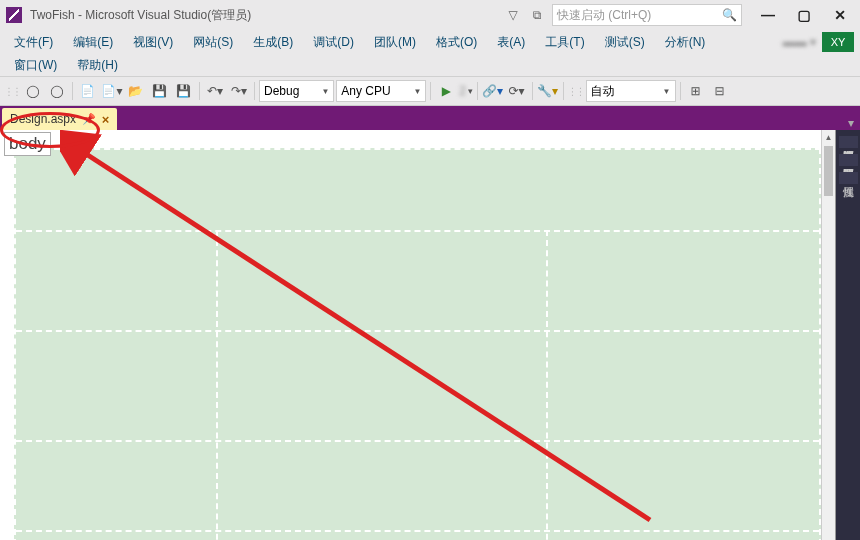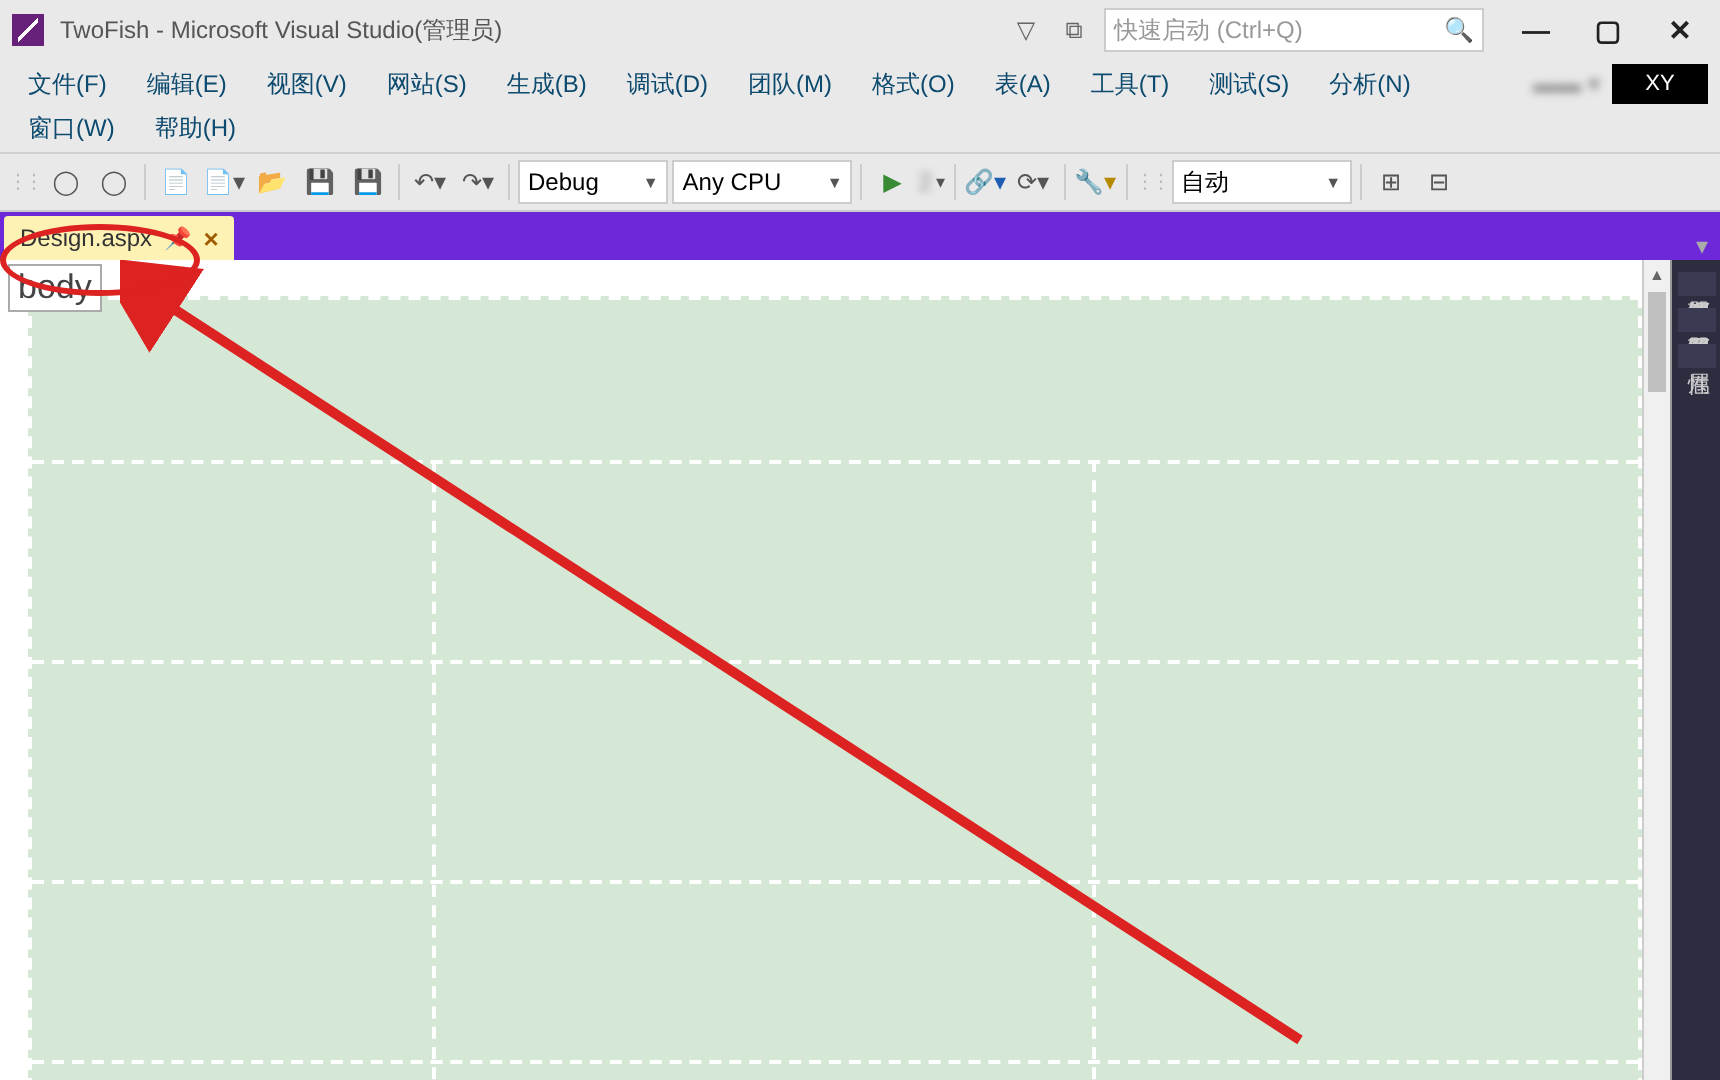--- a/index.html
+++ b/index.html
@@ -10,29 +10,29 @@
 .title{color:#555}
 .title-right{margin-left:auto;display:flex;align-items:center;gap:6px}
 .ticon{width:18px;height:18px;display:flex;align-items:center;justify-content:center;color:#666}
 .qlaunch{width:190px;height:22px;border:1px solid #ccc;background:#fff;display:flex;align-items:center;padding:0 4px;color:#999}
 .qlaunch span:last-child{margin-left:auto;color:#888}
 .wbtns{display:flex;gap:8px;margin-left:6px}
 .wbtn{width:28px;height:20px;display:flex;align-items:center;justify-content:center;color:#222;font-weight:bold;font-size:14px}
 .menubar{height:24px;background:#eae9ea;display:flex;align-items:center;padding:0 6px;gap:4px}
 .mitem{padding:2px 8px;color:#0c4a6e;cursor:pointer}
 .mright{margin-left:auto;display:flex;align-items:center;gap:6px}
-.xybadge{width:48px;height:20px;background:#000000;color:#fff;display:flex;align-items:center;justify-content:center;font-size:11px}
-.menubar2{height:22px;background:#eae9ea;display:flex;padding:0 6px;gap:4px}
+.xybadge{width:32px;height:20px;background:#15803d;color:#fff;display:flex;align-items:center;justify-content:center;font-size:11px}
+.menubar2{height:22px;background:#eae9ea;display:flex;align-items:center;padding:0 6px;gap:4px}
 .toolbar{height:30px;background:#eae9ea;display:flex;align-items:center;padding:0 4px;gap:2px;border-top:1px solid #d0d0d0;border-bottom:1px solid #ccc}
 .tbtn{width:22px;height:22px;display:flex;align-items:center;justify-content:center;color:#555;border-radius:2px}
 .tsep{width:1px;height:18px;background:#ccc;margin:0 2px}
 .tdd{height:22px;border:1px solid #ccc;background:#fff;display:flex;align-items:center;padding:0 4px;gap:22px;min-width:60px}
 .tdd .caret{margin-left:auto;font-size:8px;color:#555}
 .playbtn{color:#388a34;font-size:12px}
-.tabstrip{height:24px;background:#6d28d9;display:flex;align-items:flex-end;padding-left:2px}
+.tabstrip{height:24px;background:#701a75;display:flex;align-items:flex-end;padding-left:2px}
 .tab{height:22px;background:#fdf2b3;padding:0 8px;display:flex;align-items:center;gap:6px;color:#333;border-top-left-radius:2px;border-top-right-radius:2px}
 .tab .pin{color:#8a6d00;font-size:11px}
 .tab .close{color:#a05a00;font-size:13px;font-weight:bold}
 .tabstrip-right{margin-left:auto;display:flex;gap:4px;padding-right:6px;color:#aaa}
 .workarea{height:433px;display:flex;background:#2d2d40}
 .designer{flex:1;background:#fff;position:relative;border-right:1px solid #999}
 .breadcrumb{position:absolute;top:2px;left:4px;background:#fff;border:1px solid #aaa;padding:1px 4px;font-size:17px;color:#444;z-index:3}
 .canvas{position:absolute;top:18px;left:14px;right:14px;bottom:8px;background:#d5e8d5;border:2px dashed #fff}
 .dashv{position:absolute;top:0;bottom:0;width:0;border-left:2px dashed #fff}
 .dashh{position:absolute;left:0;right:0;height:0;border-top:2px dashed #fff}

